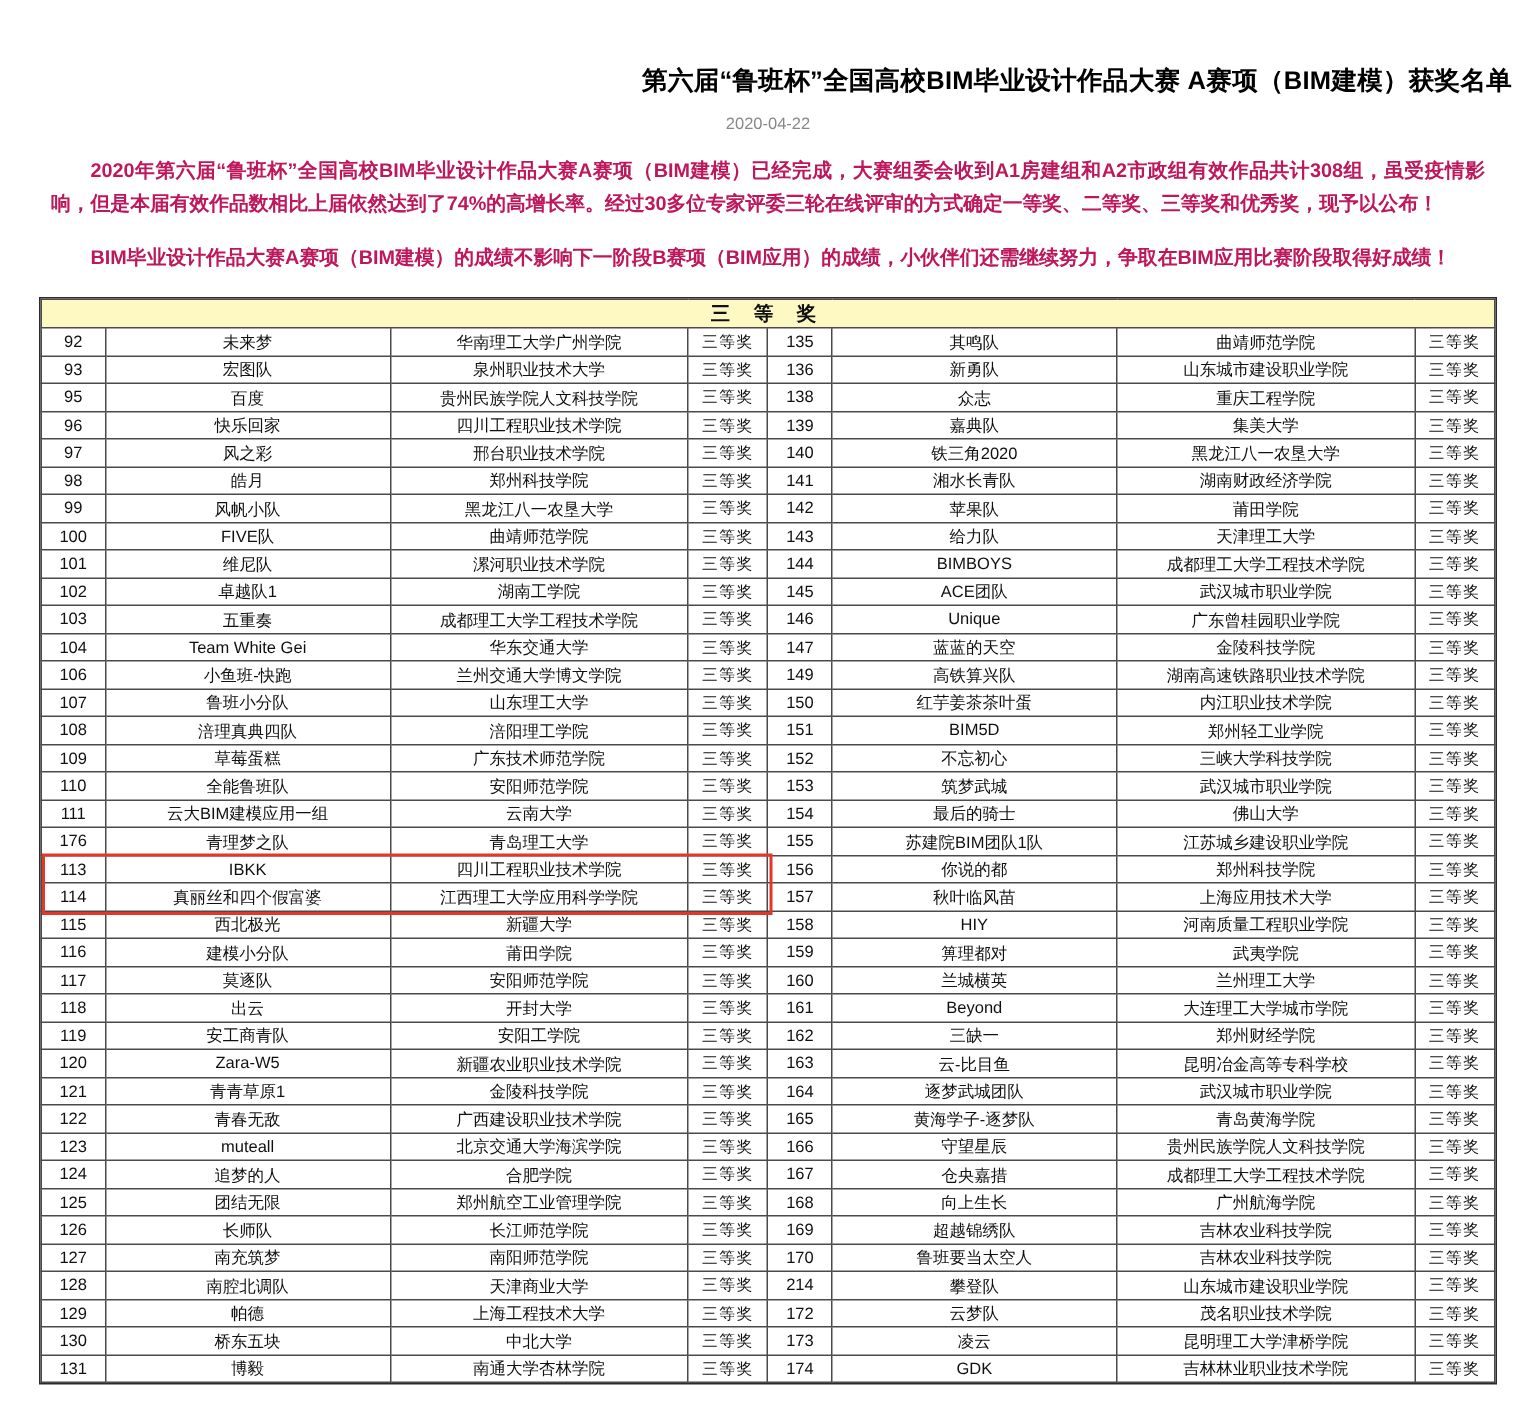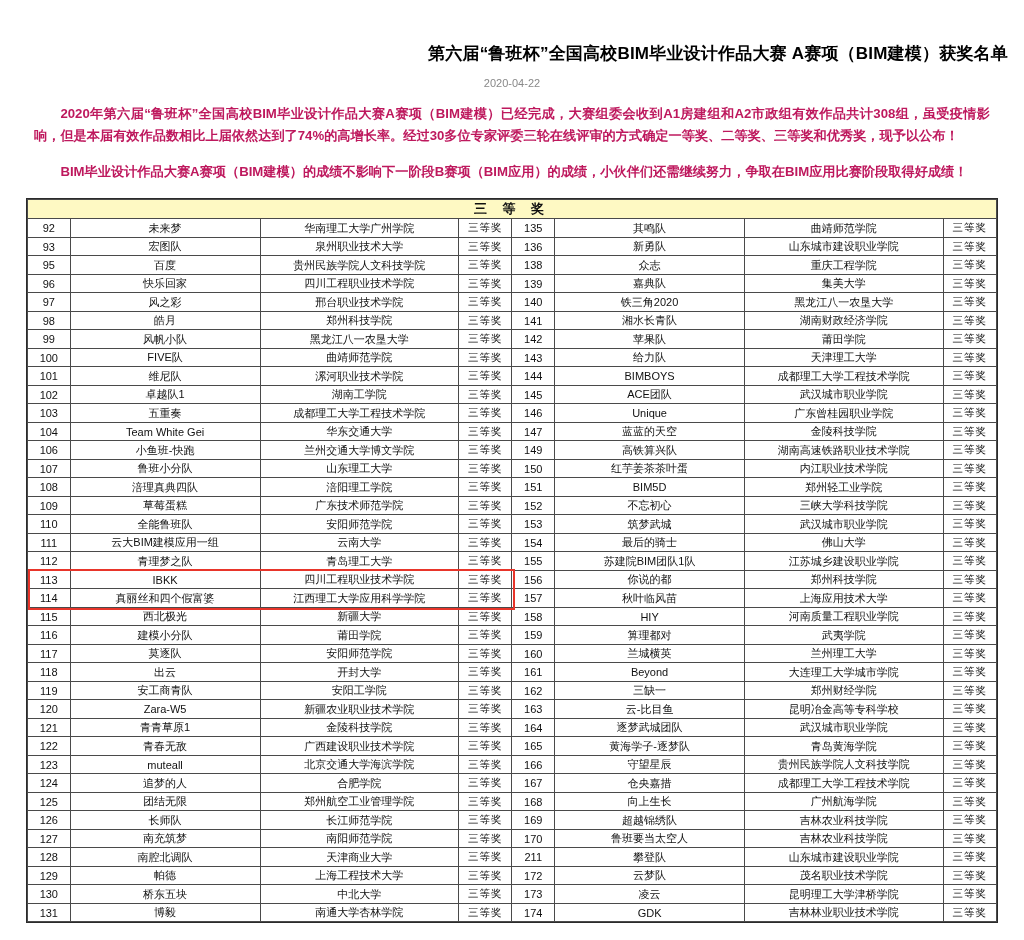--- a/index.html
+++ b/index.html
@@ -295,21 +295,21 @@
             <td class="cell-num">111</td>
             <td class="cell-team">云大BIM建模应用一组</td>
             <td class="cell-school">云南大学</td>
             <td class="cell-prize">三等奖</td>
             <td class="cell-num">154</td>
             <td class="cell-team">最后的骑士</td>
             <td class="cell-school">佛山大学</td>
             <td class="cell-prize">三等奖</td>
           </tr>
           <tr>
-            <td class="cell-num">112</td>
+            <td class="cell-num">176</td>
             <td class="cell-team">青理梦之队</td>
             <td class="cell-school">青岛理工大学</td>
             <td class="cell-prize">三等奖</td>
             <td class="cell-num">155</td>
             <td class="cell-team">苏建院BIM团队1队</td>
             <td class="cell-school">江苏城乡建设职业学院</td>
             <td class="cell-prize">三等奖</td>
           </tr>
           <tr>
             <td class="cell-num">113</td>
@@ -459,21 +459,21 @@
             <td class="cell-num">170</td>
             <td class="cell-team">鲁班要当太空人</td>
             <td class="cell-school">吉林农业科技学院</td>
             <td class="cell-prize">三等奖</td>
           </tr>
           <tr>
             <td class="cell-num">128</td>
             <td class="cell-team">南腔北调队</td>
             <td class="cell-school">天津商业大学</td>
             <td class="cell-prize">三等奖</td>
-            <td class="cell-num">211</td>
+            <td class="cell-num">214</td>
             <td class="cell-team">攀登队</td>
             <td class="cell-school">山东城市建设职业学院</td>
             <td class="cell-prize">三等奖</td>
           </tr>
           <tr>
             <td class="cell-num">129</td>
             <td class="cell-team">帕德</td>
             <td class="cell-school">上海工程技术大学</td>
             <td class="cell-prize">三等奖</td>
             <td class="cell-num">172</td>

